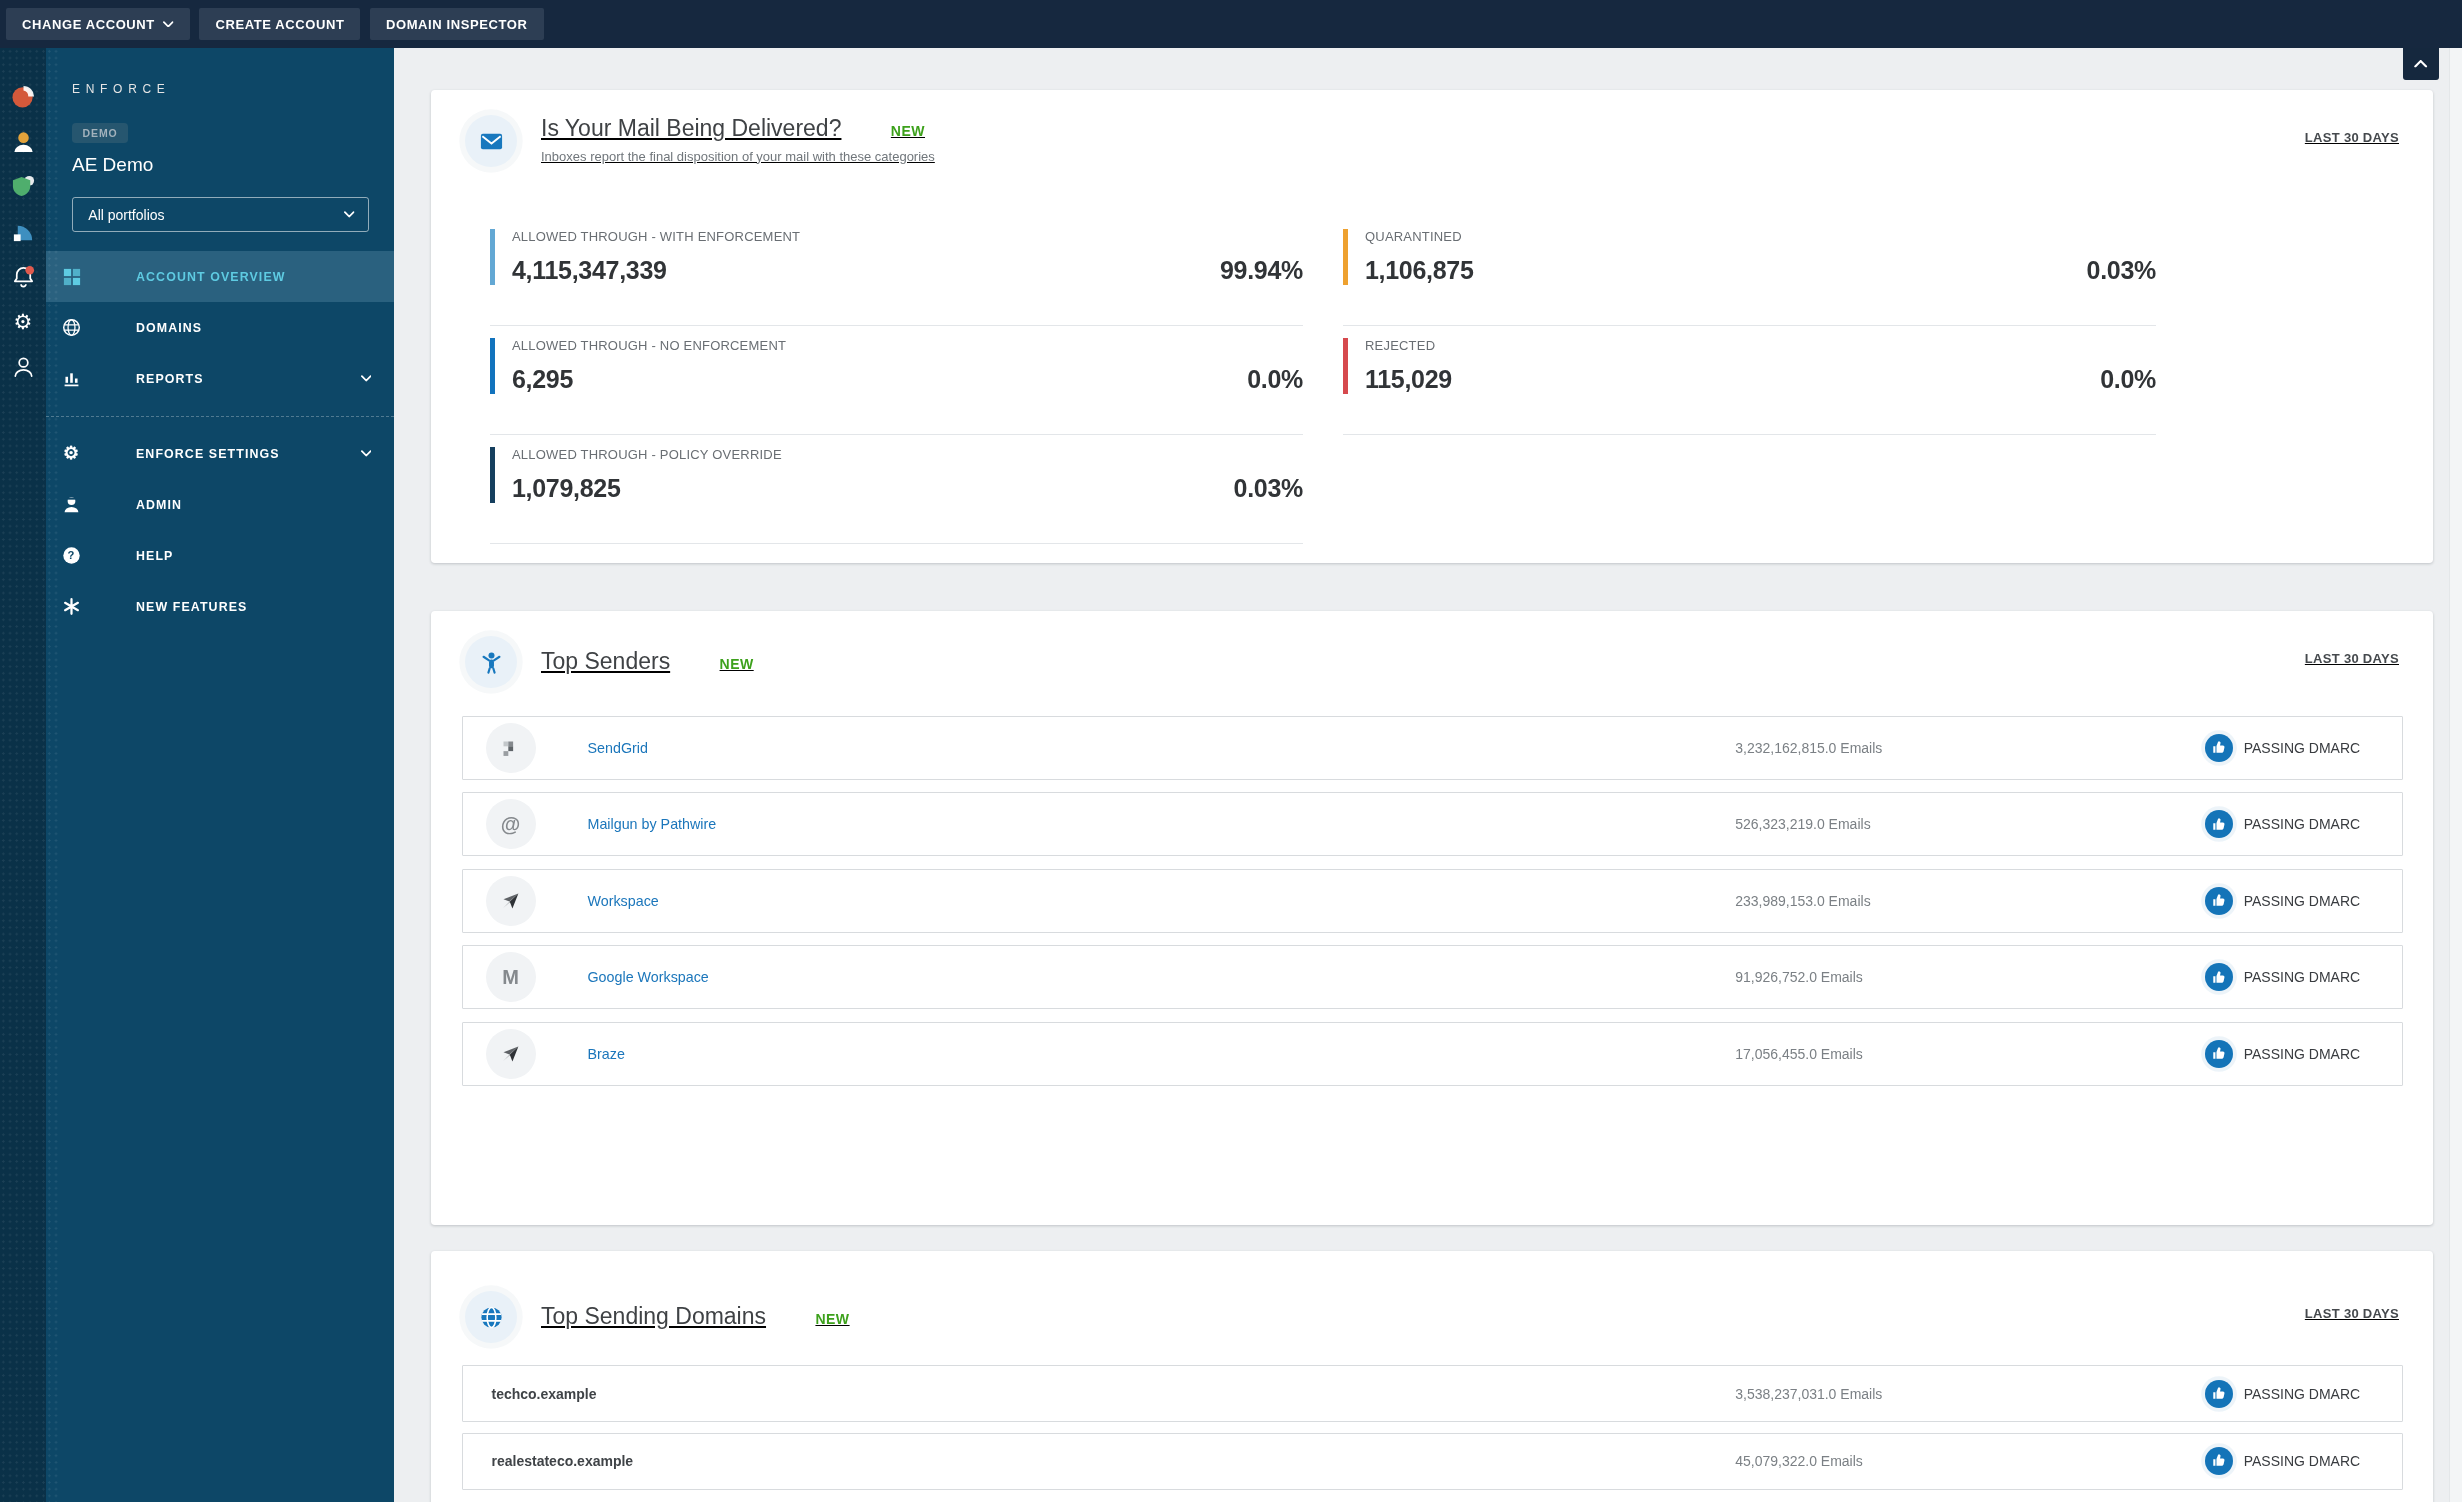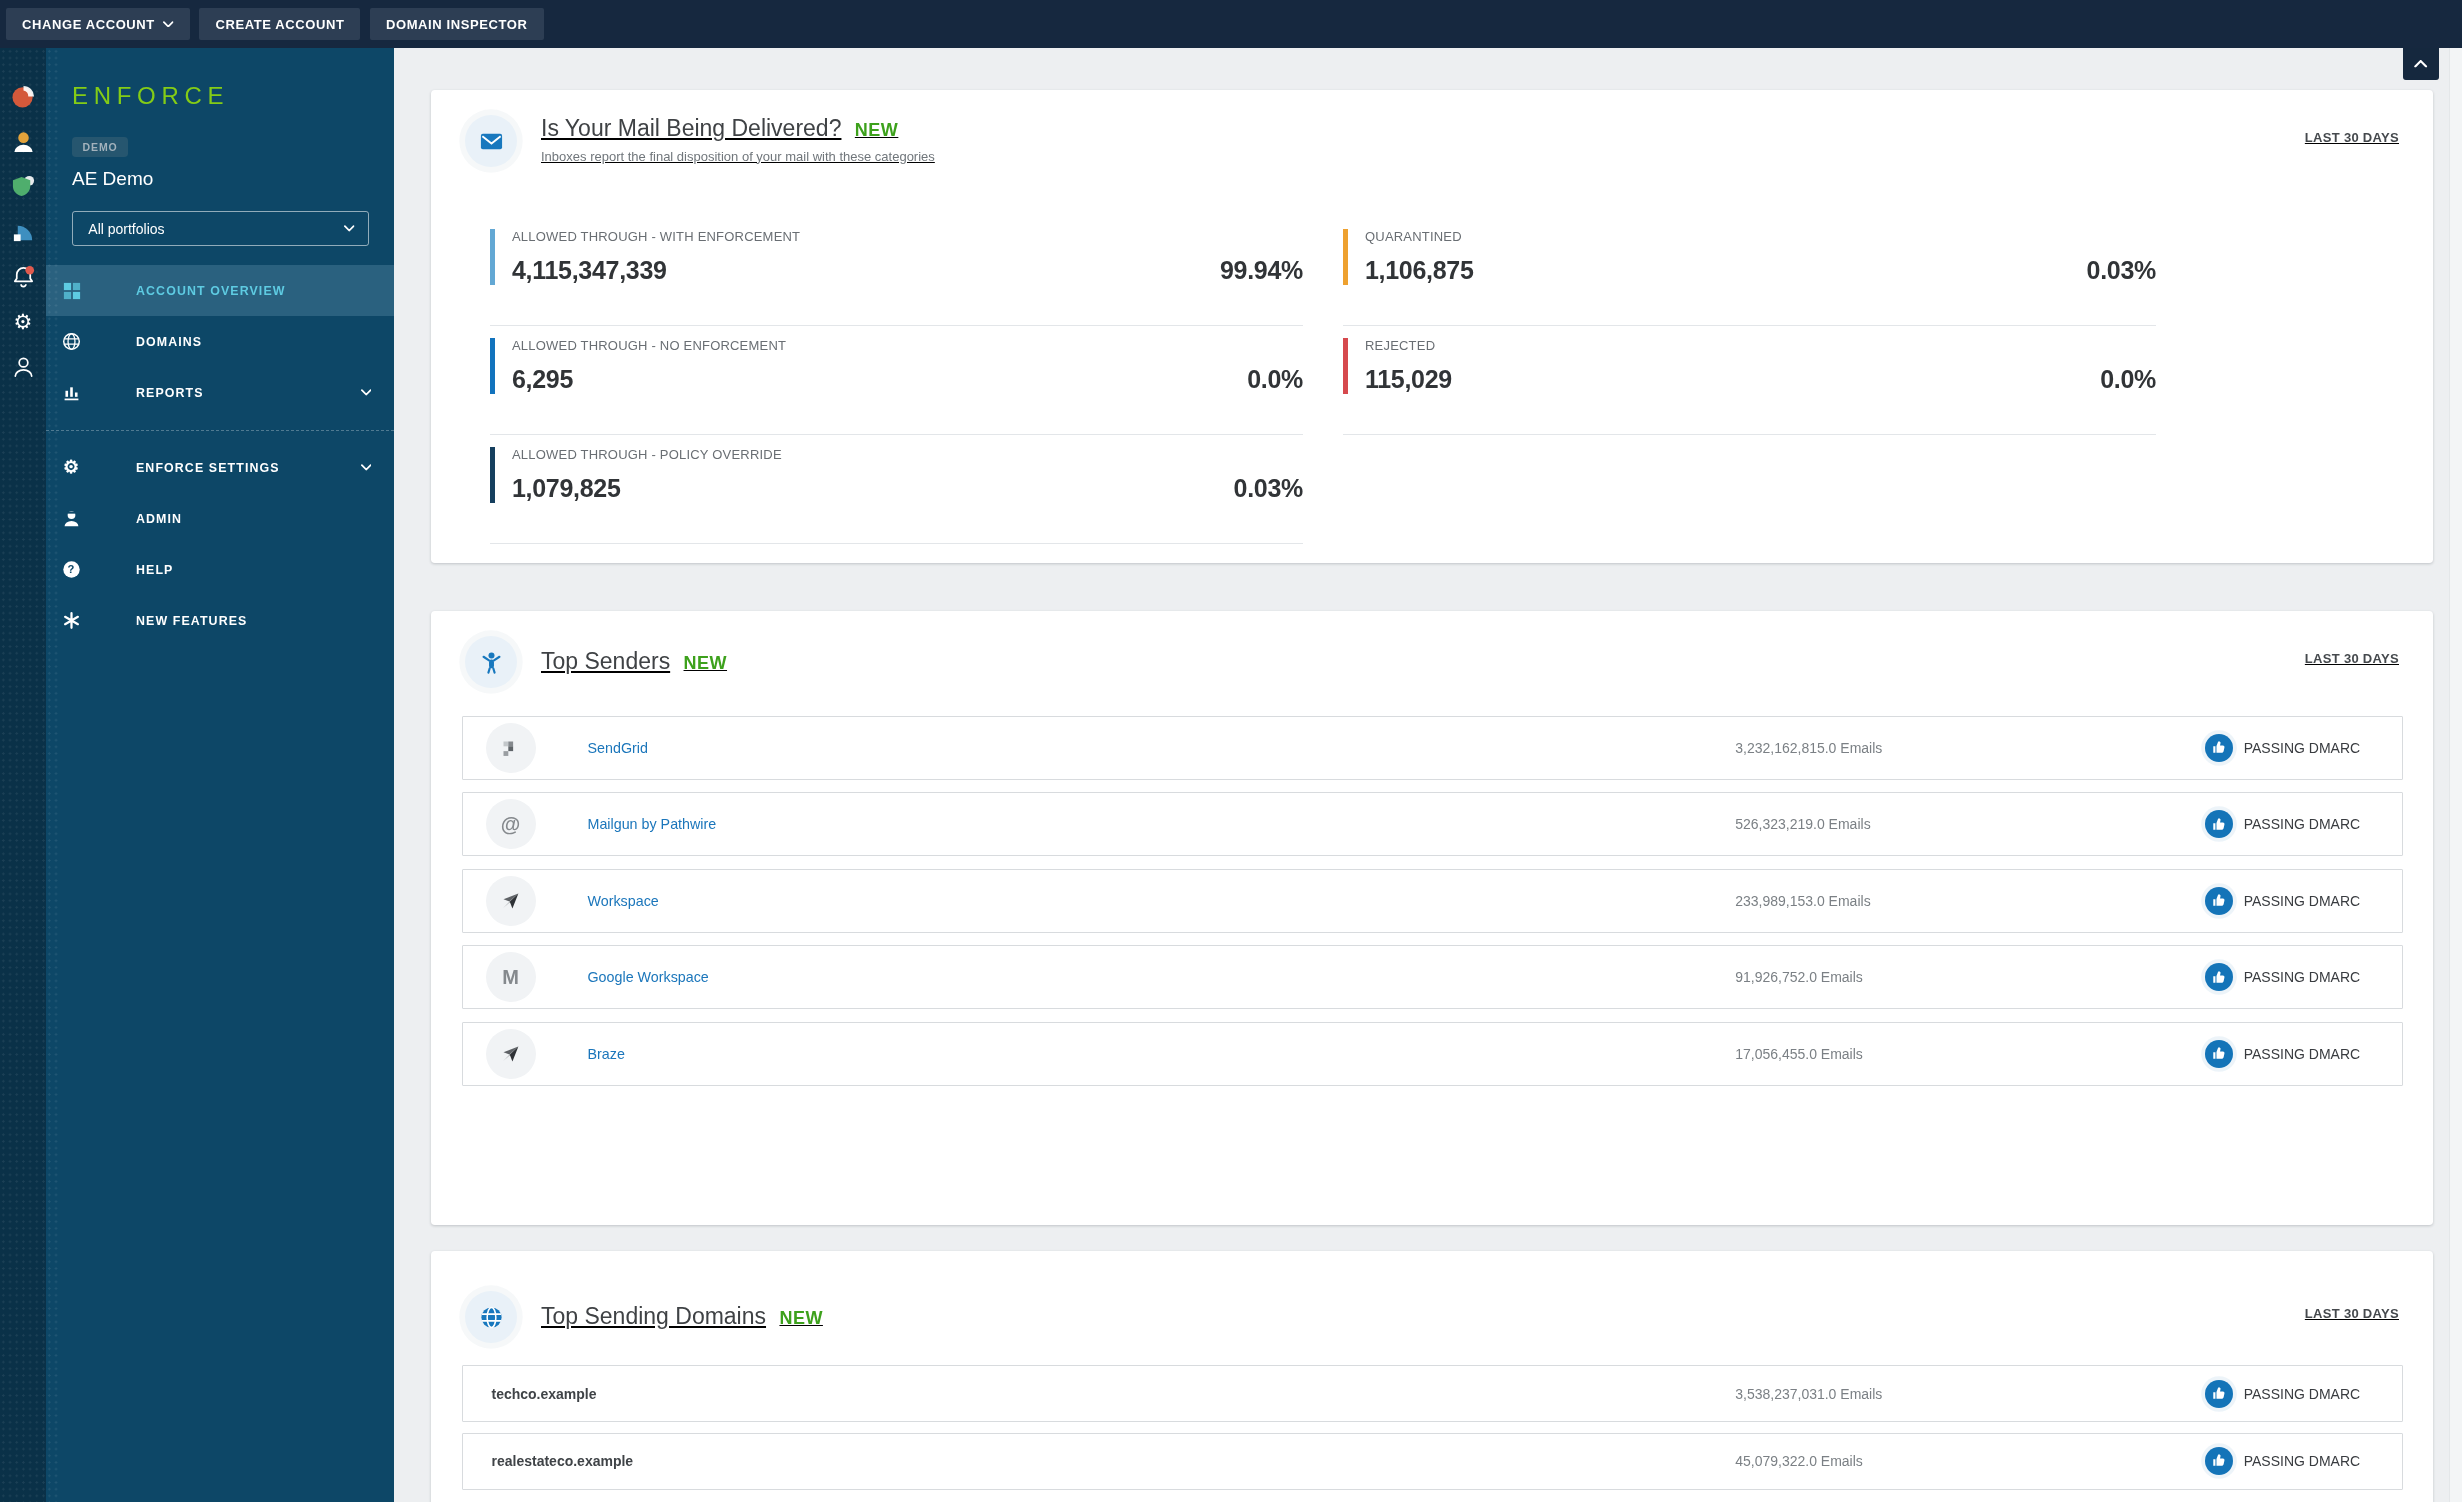--- a/index.html
+++ b/index.html
@@ -19,21 +19,21 @@
   .rail { width:46px; background:#0a3148; display:flex; flex-direction:column; align-items:center;
     padding-top:36px; gap:20px; position:relative; flex:0 0 46px; }
   .rail::before { content:""; position:absolute; inset:0;
     background-image:radial-gradient(rgba(255,255,255,.07) 1px, transparent 1px); background-size:6.7px 6.7px; }
   .rail .ric { width:25px; height:25px; position:relative; cursor:pointer; flex:0 0 25px; }
 
   .sidebar { width:348px; flex:0 0 348px; background:#0d4767; color:#fff; position:relative; }
   .sidebar::before { content:""; position:absolute; left:0; top:0; bottom:0; width:15.3px;
     background-image:radial-gradient(rgba(255,255,255,.08) 1px, transparent 1px); background-size:6.7px 6.7px; }
   .side-top { padding:34px 25px 0 26px; }
-  .brand { font-size:24px; font-weight:500; letter-spacing:5.7px; color:#84cc16; }
+  .brand { font-size:12px; font-weight:500; letter-spacing:5.7px; color:#e5e5e5; }
   .demo-badge { display:inline-block; margin-top:27px; background:#26566f; color:#a3b2bc;
     font-size:10.5px; font-weight:700; letter-spacing:0.9px; padding:3.8px 10.5px; border-radius:3.8px; }
   .acct-name { margin-top:11.5px; font-size:19px; font-weight:400; color:#fff; }
   .portfolio { margin-top:21px; height:35px; border:1px solid rgba(255,255,255,.55); border-radius:2.9px;
     display:flex; align-items:center; padding:0 13.4px 0 15.3px; cursor:pointer; }
   .portfolio span.lbl { font-size:14px; color:#fff; flex:1; }
 
   .menu { margin-top:19px; }
   .mitem { height:51px; display:flex; align-items:center; padding:0 23px 0 15px; cursor:pointer;
     font-size:12.4px; font-weight:700; letter-spacing:1.1px; color:#fff;gap:37px; }
@@ -53,21 +53,21 @@
     cursor:pointer; z-index:5; }
 
   .card { position:absolute; left:37px; width:2002px; background:#fff; border-radius:3.8px;
     box-shadow:0 1px 2.9px rgba(30,40,50,.22); }
   .card-head { display:flex; align-items:flex-start; padding:25px 34px 0 34px;text-decoration:underline; }
   .head-circle { width:52px; height:52px; border-radius:50%; background:#e9f1f8; flex:0 0 52px;
     display:flex; align-items:center; justify-content:center; box-shadow:0 0 0 5.7px rgba(13,71,103,.04); }
   .head-text { margin-left:24px; }
   .title-line { display:flex; align-items:baseline; gap:13.4px; }
   .card-title { font-size:23px; font-weight:400; color:#3f4245; }
-  .new-flag { font-size:18px; font-weight:700; letter-spacing:0.5px; color:#3da11c; }
+  .new-flag { font-size:14px; font-weight:700; letter-spacing:0.5px; color:#3da11c;margin-left:36px; }
   .card-sub { margin-top:6.7px; font-size:13px; color:#70767b; }
   .period { margin-left:auto; margin-top:15.3px; font-size:13px; font-weight:700; letter-spacing:0.3px; color:#45494d; }
 
   
   #card-delivery { top:42px; height:473px; }
   .stats { display:flex; gap:40px; margin:50px 277px 0 59px; }
   .stats .scol { flex:1; min-width:0; }
   .stat-block { height:109px; border-bottom:1px solid #e3e6e9; padding-top:12.4px; }
   .stat-block.empty { border-bottom:none; }
   .stat-inner { border-left:5.7px solid #888; padding-left:17px; }

